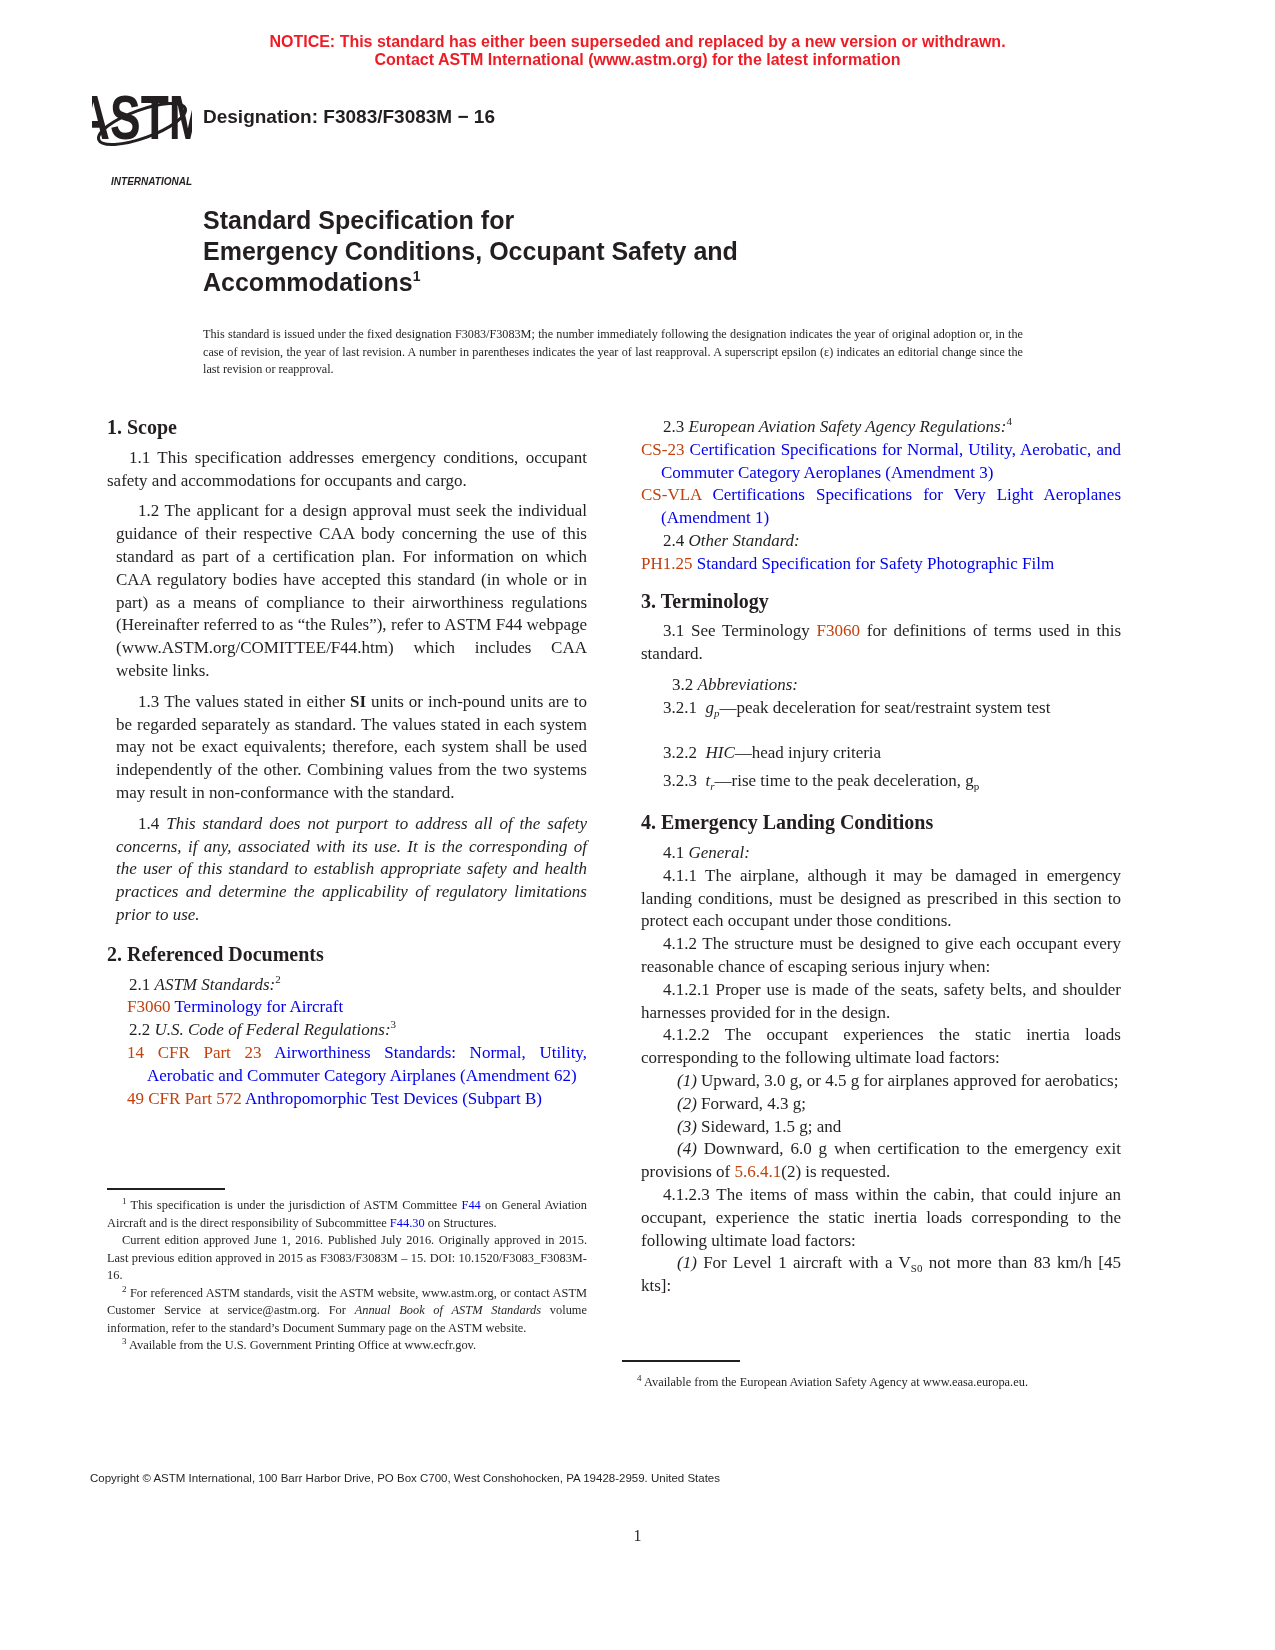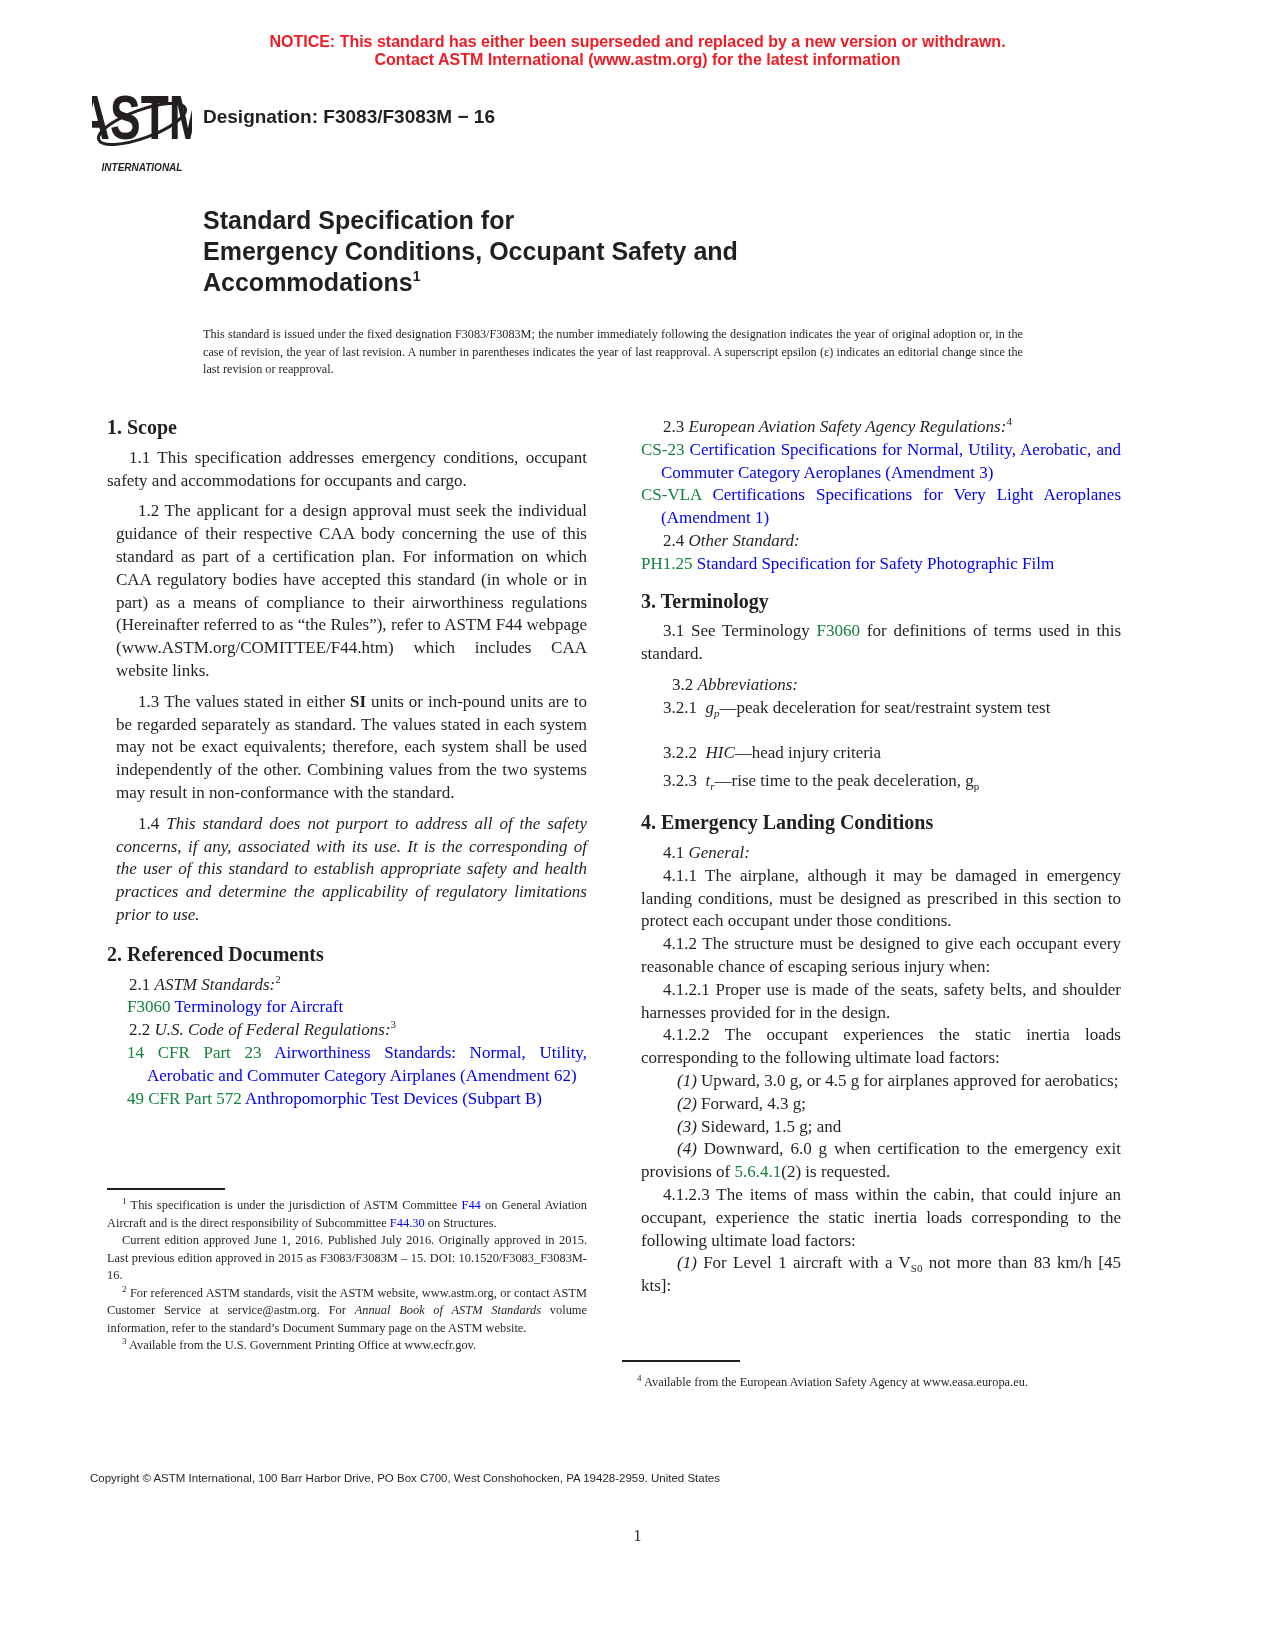--- a/index.html
+++ b/index.html
@@ -13,21 +13,21 @@
   .title sup { font-size: 14px; vertical-align: 10px; line-height: 0; }
   .intro { position: absolute; left: 203px; top: 326px; width: 820px; font-size: 12.2px; line-height: 17.5px; }
   .col { position: absolute; font-size: 17px; line-height: 22.8px; }
   .col-left { left: 107px; top: 416px; width: 480px; }
   .col-right { left: 641px; top: 416px; width: 480px; }
   p { margin: 0; }
   .just { text-align: justify; }
   .ind { text-indent: 22px; }
   .h { font-weight: bold; font-size: 20px; margin: 0 0 8px 0; }
   .gap { margin-top: 8px; margin-left: 9px; }
-  .red { color: #15803d; }
+  .red { color: #c2410c; }
   .blue { color: #0000ee; }
   .ref { padding-left: 20px; text-indent: -20px; }
   i { font-style: italic; }
   .sup { font-size: 11px; vertical-align: 7px; line-height: 0; }
   .sub { font-size: 11px; vertical-align: -4px; line-height: 0; }
   .fn-rule { position: absolute; height: 2px; background: #231f20; width: 118px; }
   .fn { position: absolute; font-size: 12.4px; line-height: 17.5px; width: 480px; }
   .fn p { text-align: justify; text-indent: 15px; }
   .fn .fnsup { font-size: 9px; vertical-align: 5px; line-height: 0; }
   .copyright { position: absolute; left: 90px; top: 1472px; font-size: 11.5px; }
@@ -39,21 +39,21 @@
 <div class="notice sans">
   <div>NOTICE: This standard has either been superseded and replaced by a new version or withdrawn.</div>
   <div>Contact ASTM International (www.astm.org) for the latest information</div>
 </div>
 
 <div class="logo">
   <svg width="100" height="72" viewBox="0 0 100 72">
     <ellipse cx="50" cy="40" rx="46" ry="14" fill="none" stroke="#231f20" stroke-width="3" transform="rotate(-20 50 40)"></ellipse>
     <text x="50" y="56" text-anchor="middle" font-family="Liberation Sans, sans-serif" font-weight="bold" font-size="46" fill="#231f20" transform="scale(1,1.35) translate(0,-15)">ASTM</text>
   </svg>
-  <div class="sans" style="font-size:10px;font-weight:bold;font-style:italic;text-align:center;margin-top:2px;width:100px;">INTERNATIONAL</div>
+  <div class="sans" style="font-size:10px;font-weight:bold;font-style:italic;text-align:right;margin-top:16px;width:100px;">INTERNATIONAL</div>
 </div>
 
 <div class="designation sans">Designation: F3083/F3083M − 16</div>
 
 <div class="title sans">
   <div>Standard Specification for</div>
   <div>Emergency Conditions, Occupant Safety and</div>
   <div><span>Accommodations</span><sup>1</sup></div>
 </div>
 

